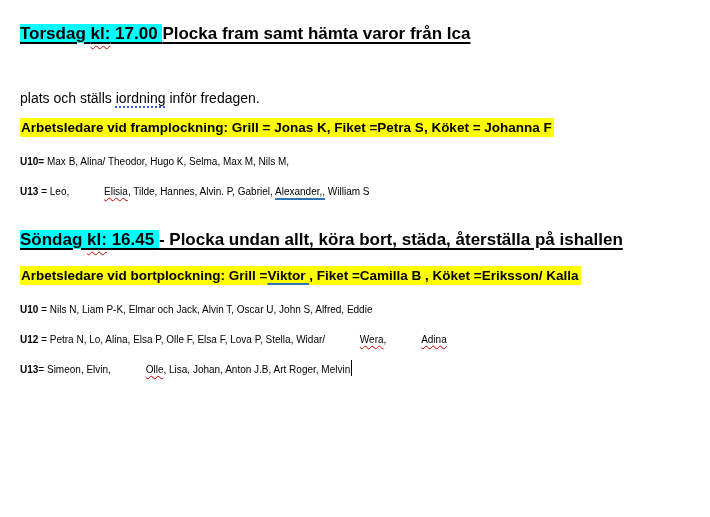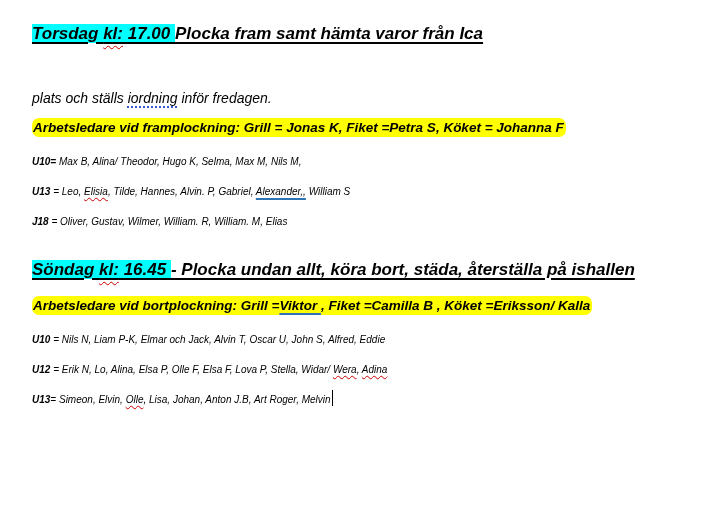--- a/index.html
+++ b/index.html
@@ -11,22 +11,21 @@
     width: 710px;
     height: 517px;
     overflow: hidden;
     font-family: "Liberation Sans", sans-serif;
     color: #000000;
   }
   .page {
     box-sizing: border-box;
     width: 562px;
     height: 517px;
-    padding: 22px 26px 0 32px;
-    font-style: italic;
+    padding: 22px 26px 0 20px;
   }
 
   
   .heading {
     font-size: 17px;
     font-weight: bold;
     line-height: 24px;
     margin: 0 0 13px 0;
     text-decoration: underline;
     text-decoration-thickness: 2px;
@@ -58,37 +57,37 @@
   .leaders {
     font-size: 13.5px;
     font-weight: bold;
     line-height: 22px;
     margin: 0 0 12px 0;
     white-space: nowrap;
   }
   .hl-yellow {
     background: #ffff00;
     padding: 2px 2px 2px 1px;
-    border-radius: 7px;
   }
 
   
   .team {
     font-size: 10px;
     line-height: 21px;
     margin: 0 0 9px 0;
     white-space: nowrap;
   }
   .team b { font-weight: bold; }
 
   .spell-red {
     text-decoration: underline wavy #cc0000;
     text-decoration-thickness: 1px;
     text-underline-offset: 2px;
     text-decoration-skip-ink: none;
+    margin-left: 32px;
   }
   .ul-blue {
     text-decoration: underline solid #2e74b5;
     text-decoration-thickness: 2px;
     text-underline-offset: 3px;
     text-decoration-skip-ink: none;
   }
 
   .section-sunday { margin-top: 26px; }
 
@@ -111,29 +110,28 @@
 
     <p class="para"><br><span>plats och ställs </span><span class="grammar-blue">iordning</span><span> inför fredagen.</span></p>
 
     <p class="leaders"><span class="hl-yellow"><span>Arbetsledare vid framplockning: Grill = Jonas K, Fiket =Petra S, Köket = Johanna F</span></span></p>
 
     <p class="team"><b>U10=</b><span> Max B, Alina/ Theodor, Hugo K, Selma, Max M, Nils M,</span></p>
 
     <p class="team"><b>U13</b><span> = Leo, </span><span class="spell-red">Elisia</span><span>, Tilde, Hannes, Alvin. P, Gabriel, </span><span class="ul-blue">Alexander,,</span><span> William S</span></p>
 
 
-    <p class="team"><b>J18</b><span> = Oliver, Gustav, Wilmer, William. R, William. M, Elias</span></p>
   </div>
 
   <div class="section-sunday">
     <p class="heading"><span class="hl-cyan"><span>Söndag </span><span class="kl-spell">kl:</span><span> 16.45 </span></span><span>- Plocka undan allt, köra bort, städa, återställa på ishallen</span></p>
 
 
     <p class="leaders"><span class="hl-yellow"><span>Arbetsledare vid bortplockning: Grill =</span><span class="ul-blue">Viktor </span><span>, Fiket =Camilla B , Köket =Eriksson/ Kalla</span></span></p>
 
     <p class="team"><b>U10</b><span> = Nils N, Liam P-K, Elmar och Jack, Alvin T, Oscar U, John S, Alfred, Eddie</span></p>
 
-    <p class="team"><b>U12</b><span> = Erik N, Lo, Alina, Elsa P, Olle F, Elsa F, Lova P, Stella, Widar/ </span><span class="spell-red">Wera</span><span>, </span><span class="spell-red">Adina</span></p>
+    <p class="team"><b>U12</b><span> = Petra N, Lo, Alina, Elsa P, Olle F, Elsa F, Lova P, Stella, Widar/ </span><span class="spell-red">Wera</span><span>, </span><span class="spell-red">Adina</span></p>
 
     <p class="team"><b>U13</b><span>= Simeon, Elvin, </span><span class="spell-red">Olle</span><span>, Lisa, Johan, Anton J.B, Art Roger, Melvin</span><span class="caret"></span></p>
   </div>
 
 </div>
 
 </body></html>

